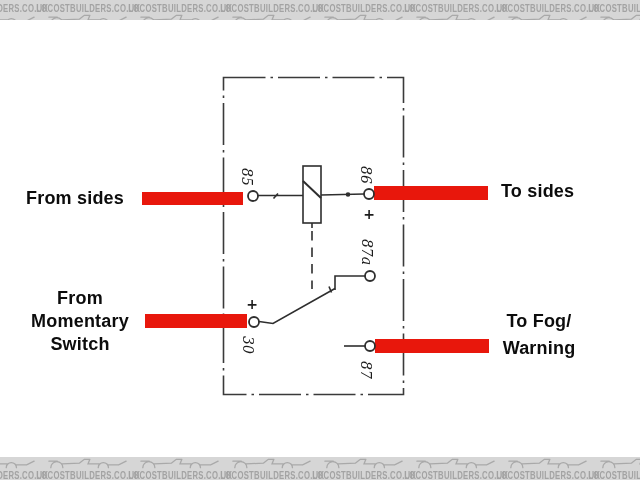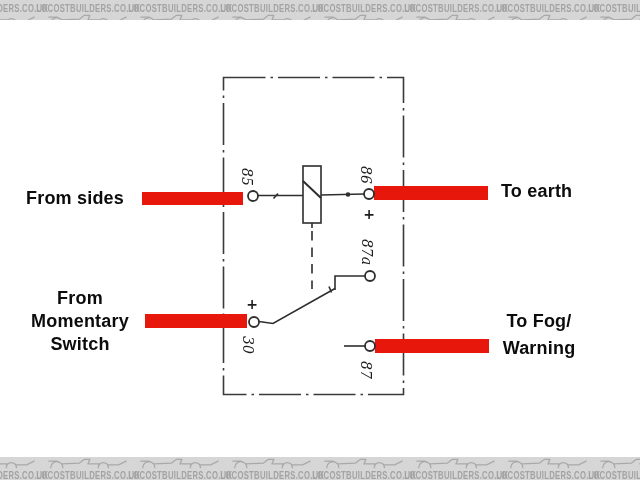--- a/index.html
+++ b/index.html
@@ -195,21 +195,21 @@
     <text class="term" x="366" y="175" transform="rotate(90 366 175)">86</text>
     <text class="term" x="367" y="252" transform="rotate(90 367 252)">87a</text>
     <text class="term" x="248" y="345" transform="rotate(90 248 345)">30</text>
     <text class="term" x="366" y="370" transform="rotate(90 366 370)">87</text>
 
     <text class="plus" x="369" y="214">+</text>
     <text class="plus" x="252" y="304">+</text>
   </svg>
 
   <div class="lbl from-sides">From sides</div>
-  <div class="lbl to-earth">To earth</div>
+  <div class="lbl to-earth">To sides</div>
   <div class="lbl to-fog">
     <div>To Fog/</div>
     <div>Warning</div>
   </div>
   <div class="lbl from-momentary">
     <div>From</div>
     <div>Momentary</div>
     <div>Switch</div>
   </div>
 

